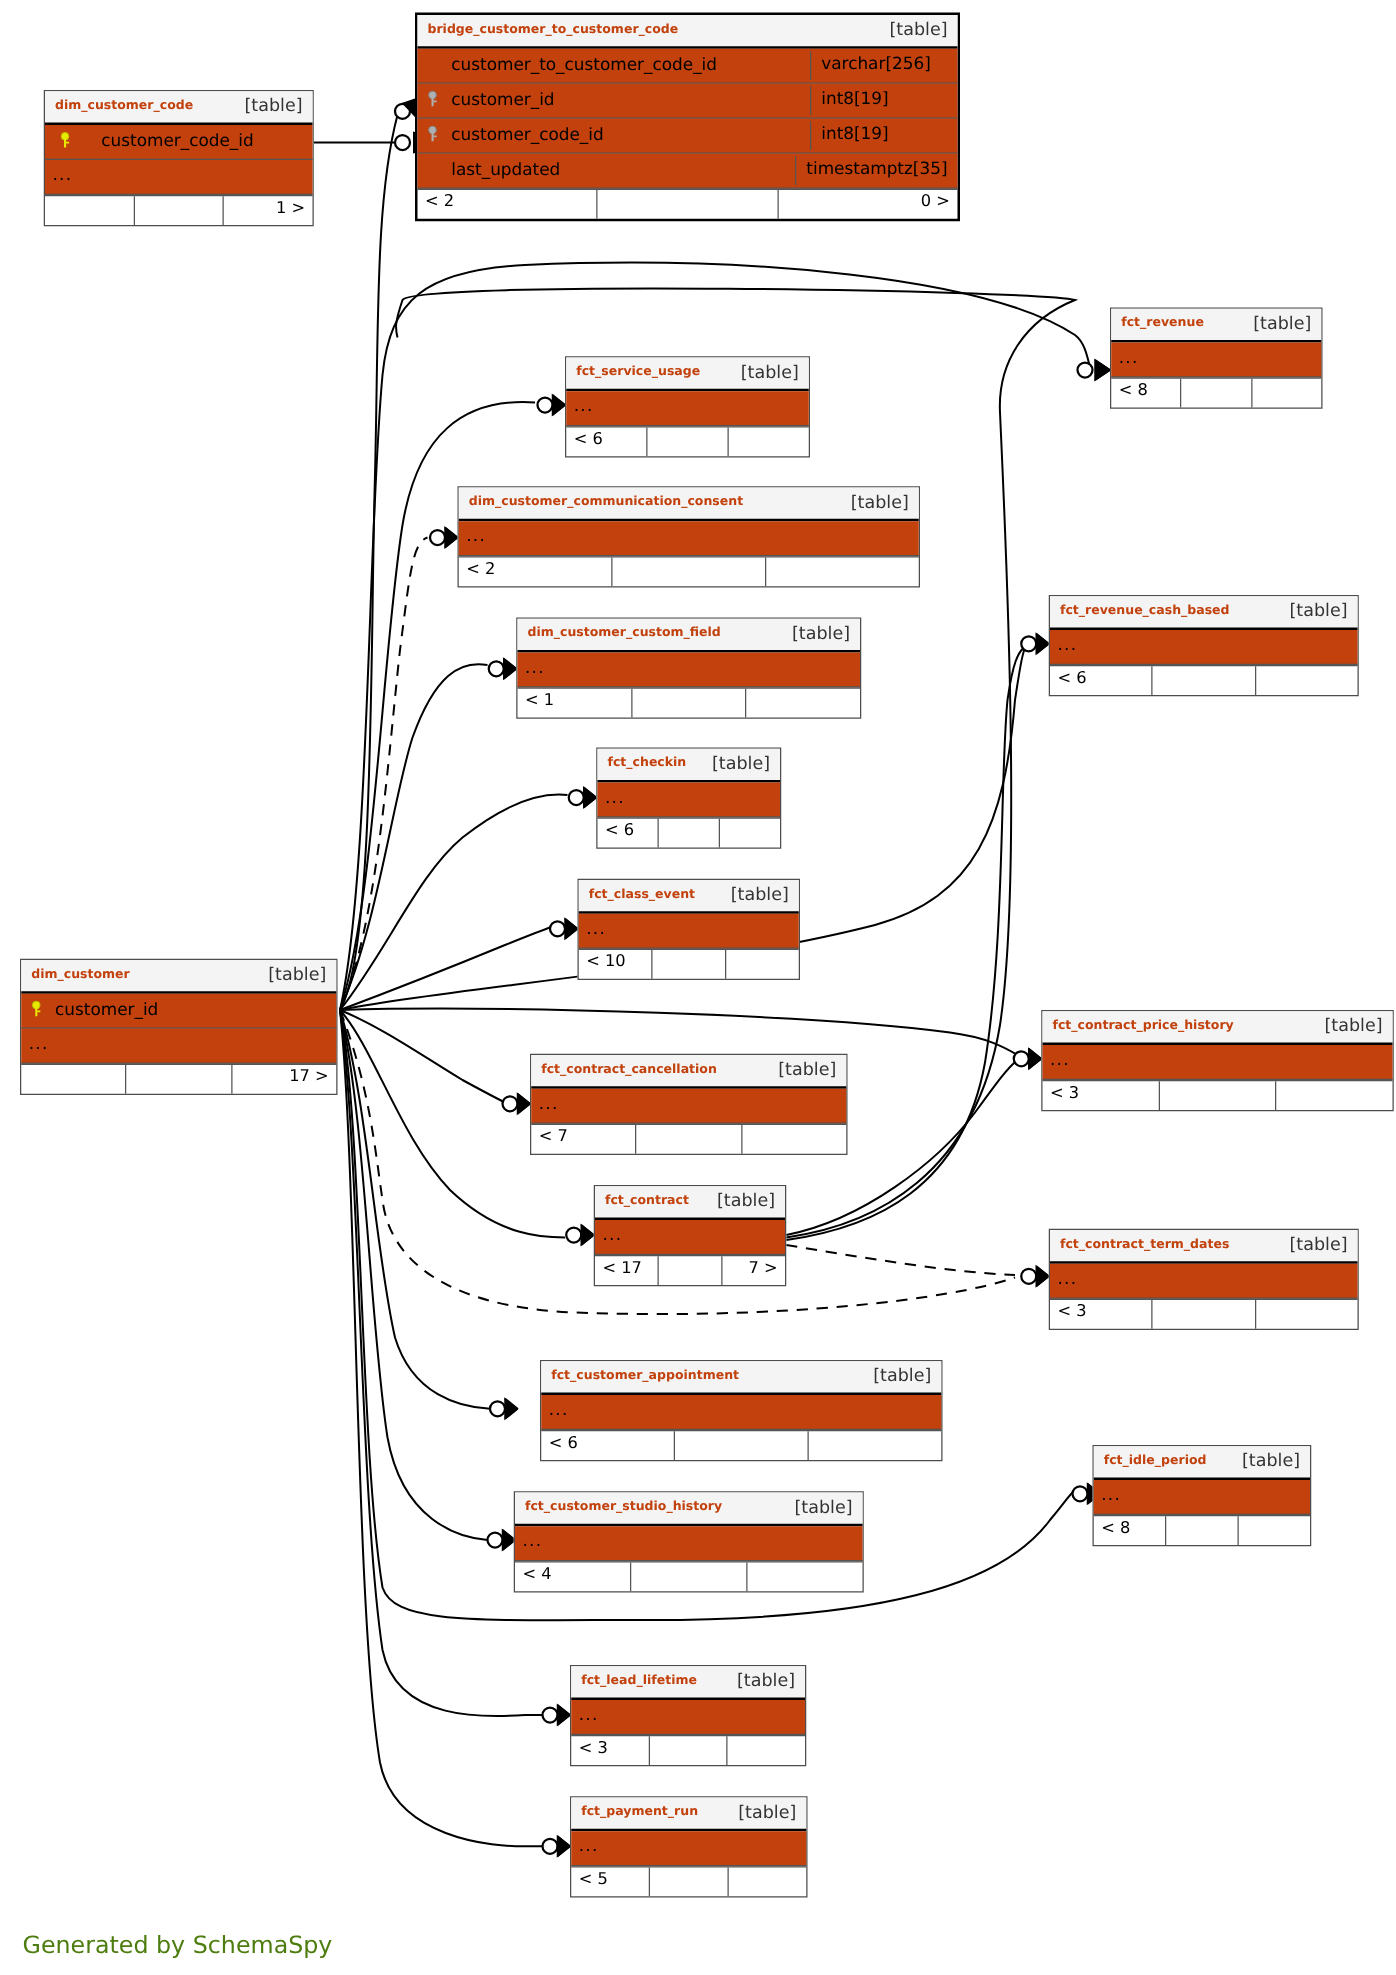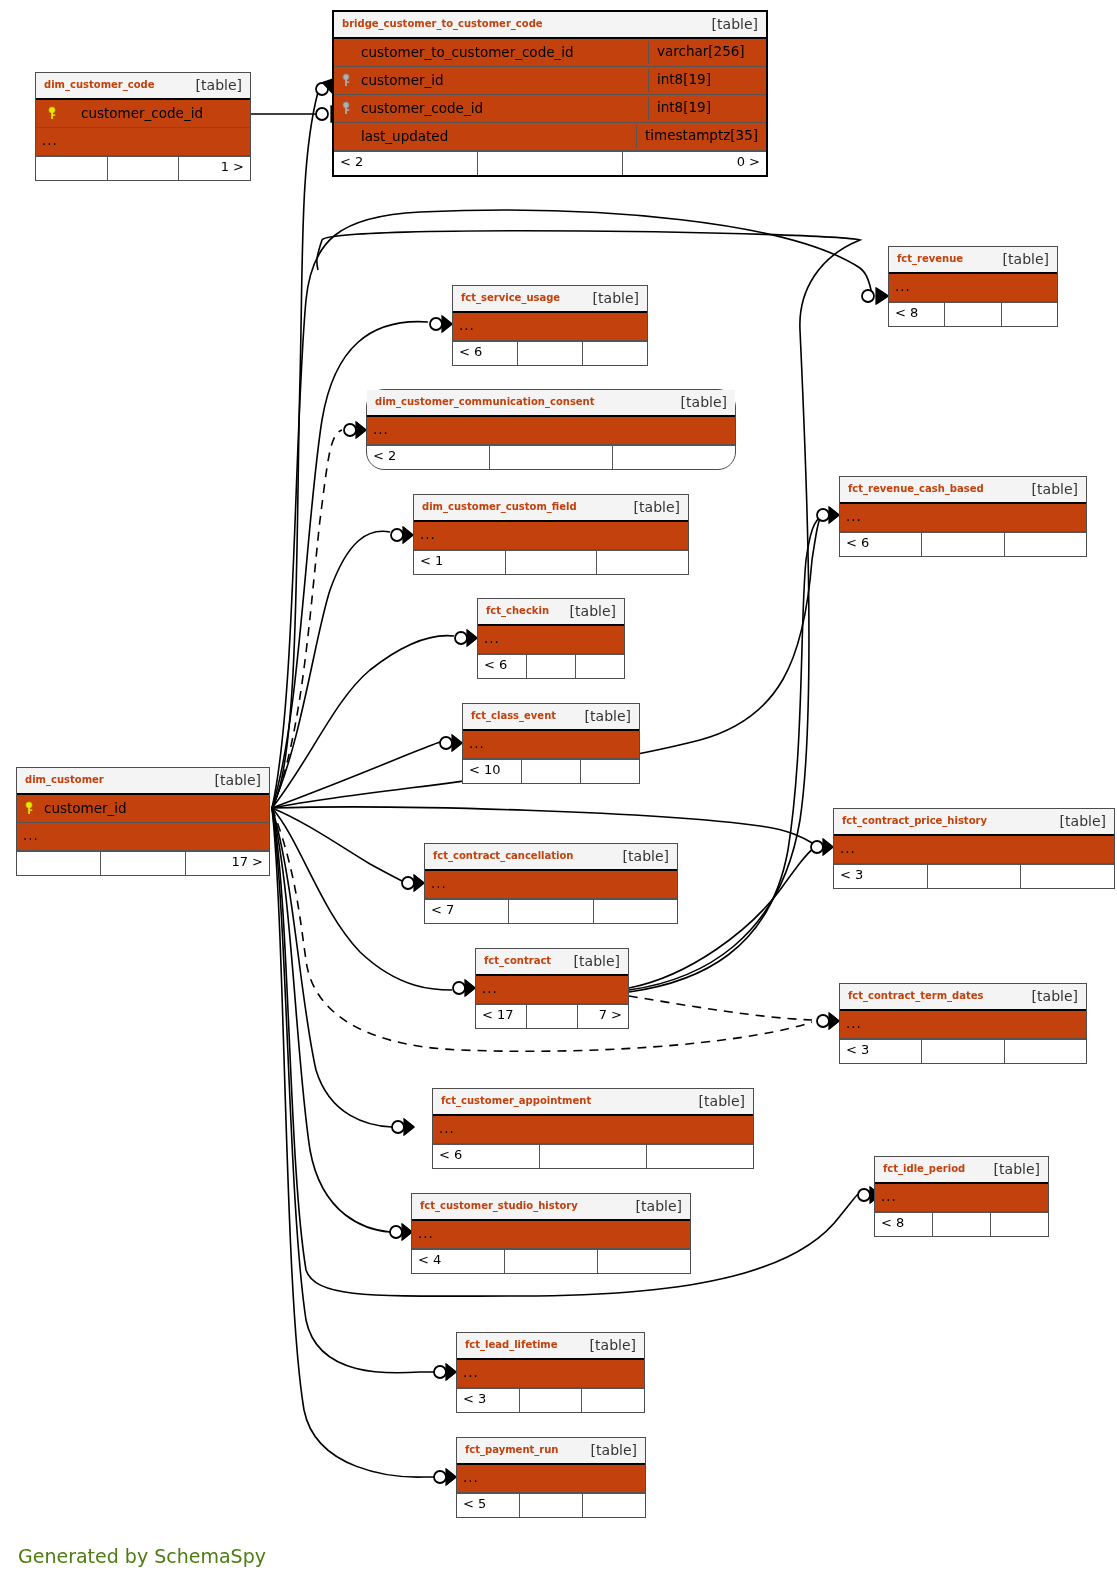--- a/index.html
+++ b/index.html
@@ -400,21 +400,21 @@
     <div class="col-row">
       <span class="ellip">...</span>
     </div>
     <div class="foot-row">
       <span class="foot-cell">&lt; 6</span>
       <span class="foot-cell"></span>
       <span class="foot-cell r"></span>
     </div>
   </div>
 
-  <div class="tbl" style="left:366px; top:389px; width:370px;border-radius:18px;">
+  <div class="tbl" style="left:366px; top:389px; width:370px;">
     <div class="tbl-head">
       <span class="tbl-name">dim_customer_communication_consent</span>
       <span class="tbl-tag">[table]</span>
     </div>
     <div class="col-row">
       <span class="ellip">...</span>
     </div>
     <div class="foot-row">
       <span class="foot-cell">&lt; 2</span>
       <span class="foot-cell"></span>

